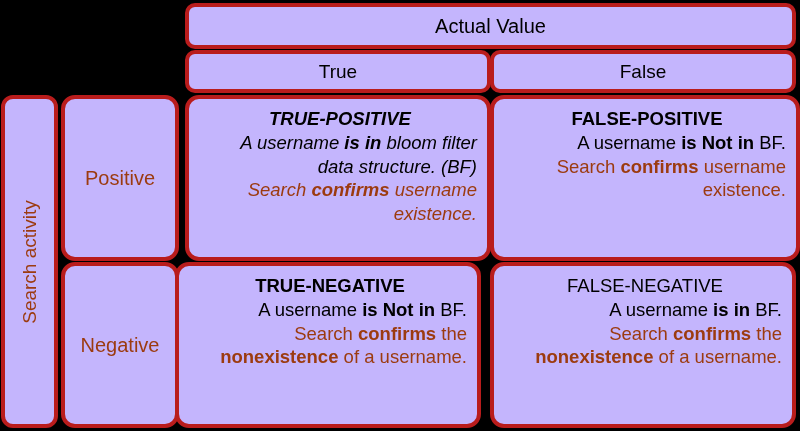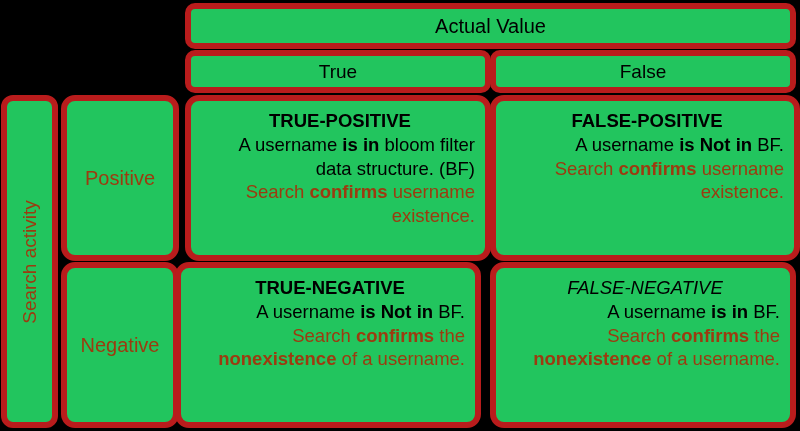--- a/index.html
+++ b/index.html
@@ -10,22 +10,22 @@
   #canvas {
     position: relative;
     width: 800px;
     height: 431px;
     background: #000000;
     overflow: hidden;
     font-family: "Liberation Sans", sans-serif;
   }
   .cell {
     position: absolute;
-    background: #22c55e;
-    border: 6px solid #b91c1c;
+    background: #c4b5fd;
+    border: 4px solid #b91c1c;
     border-radius: 14px;
     box-sizing: border-box;
     display: flex;
     align-items: center;
     justify-content: center;
     color: #000000;
   }
   
   #actual-value-header {
     left: 185px;
@@ -75,34 +75,34 @@
   #row-header-negative { top: 262px; height: 166px; }
 
   
   .quadrant {
     display: block;
     padding: 8px 10px 8px 14px;
     text-align: left;
     line-height: 1.27;
     font-size: 18.5px;
   }
-  #cell-tp { left: 185px; top: 95px;  width: 306px; height: 166px; }
+  #cell-tp { left: 185px; top: 95px;  width: 306px; height: 166px; font-style: italic; }
   #cell-fp { left: 490px; top: 95px;  width: 310px; height: 166px; }
   #cell-tn { left: 175px; top: 262px; width: 306px; height: 166px; }
   #cell-fn { left: 490px; top: 262px; width: 306px; height: 166px; }
 
   .q-title {
     display: block;
     text-align: center;
     font-weight: bold;
     font-size: 18.5px;
     color: #000000;
     margin-bottom: 1px;
   }
-  .q-title.not-bold { font-weight: normal; font-style: italic; }
+  .q-title.not-bold { font-weight: normal; }
   .q-line { display: block; color: #000000; text-align: right; }
   .q-line.brown { color: #9C3B10; }
   .b { font-weight: bold; }
 </style>
 </head>
 <body>
 
 <div id="canvas">
 
   <div class="cell" id="actual-value-header">Actual Value</div>

